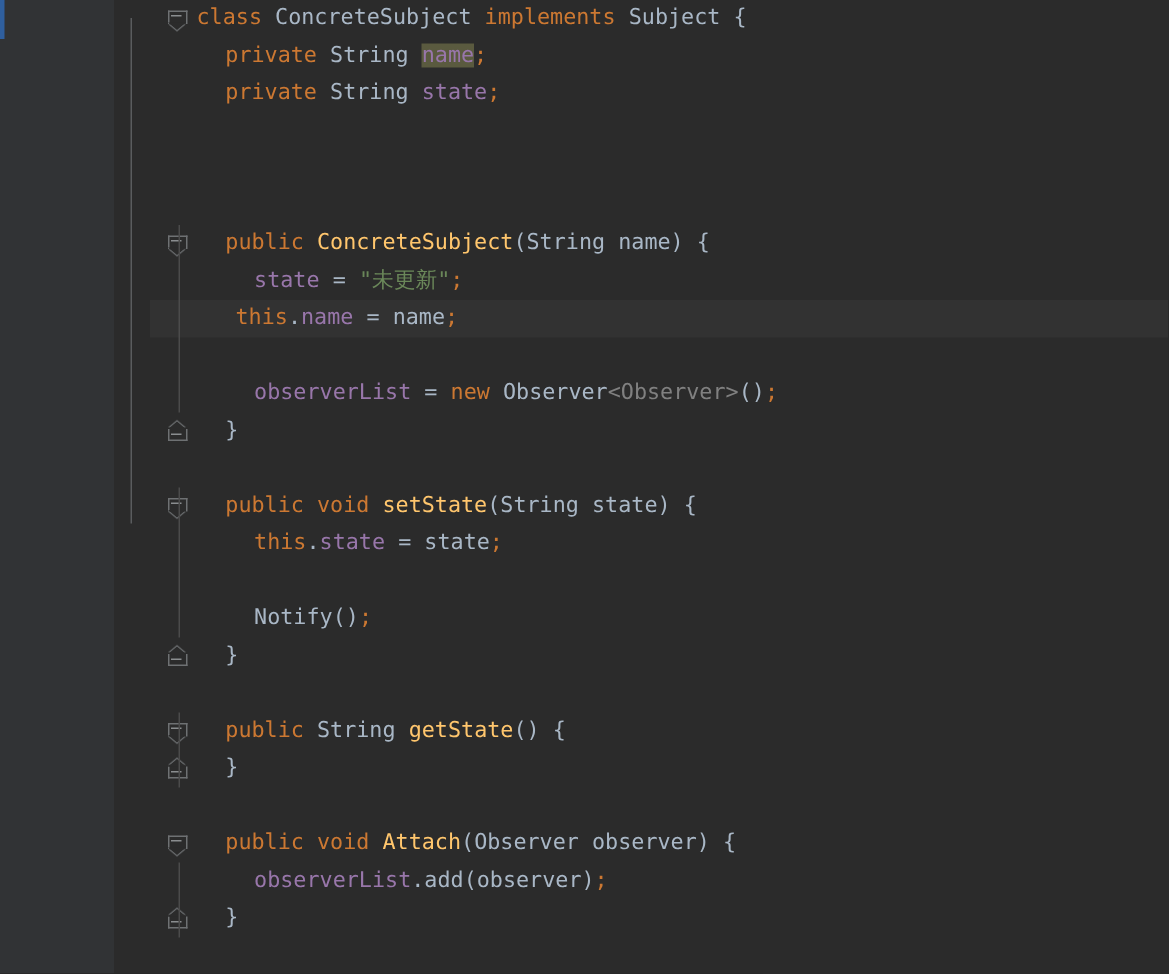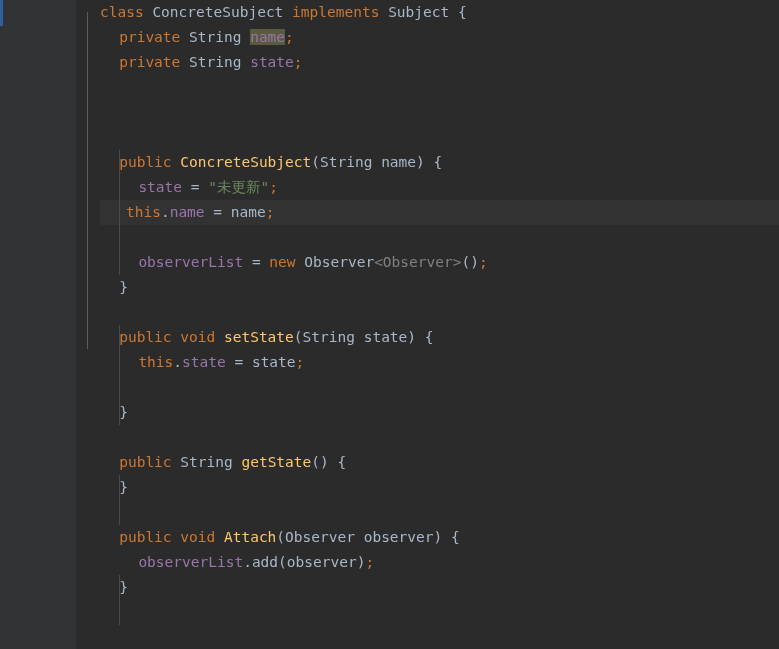--- a/index.html
+++ b/index.html
@@ -46,20 +46,21 @@
     top: 12px;
     bottom: 300px;
     width: 1px;
     background: #5a5c5e;
   }
 
   .lines {
     position: absolute;
     left: 0; top: 0; right: 0;
     z-index: 1;
+    padding-left: 31px;
   }
   .line {
     position: relative;
     height: 25px;
     white-space: pre;
   }
   .line.current .code-row {
     background: #323232;
   }
   .line.current .ln {
@@ -232,20 +233,21 @@
       <div class="line"><div class="code-row"></div><div class="ln">31</div><div class="fold"><span class="shield"></span><span class="bar"></span></div><div class="code" style="left: 119.2px;"><span class="kw">public</span><span class="pln"> </span><span class="mth">ConcreteSubject</span><span class="punc">(</span><span class="type">String</span><span class="pln"> </span><span class="pln">name</span><span class="punc">) {</span></div></div>
       <div class="line"><div class="code-row"></div><div class="ln">32</div><div class="code" style="left: 138.4px;"><span class="fld">state</span><span class="punc"> = </span><span class="str">"未更新"</span><span class="semi">;</span></div></div>
       <div class="line current"><div class="code-row"></div><div class="ln">33</div><div class="code" style="left: 126px;"><span class="kw">this</span><span class="punc">.</span><span class="fld">name</span><span class="punc"> = </span><span class="pln">name</span><span class="semi">;</span></div></div>
       <div class="line"><div class="code-row"></div><div class="ln">34</div><div class="code" style="left: 100px;"></div></div>
       <div class="line"><div class="code-row"></div><div class="ln">35</div><div class="code" style="left: 138.4px;"><span class="fld">observerList</span><span class="punc"> = </span><span class="kw">new</span><span class="pln"> </span><span class="type">Observer</span><span class="dim">&lt;Observer&gt;</span><span class="punc">()</span><span class="semi">;</span></div></div>
       <div class="line"><div class="code-row"></div><div class="ln">36</div><div class="fold up"><span class="shield"></span><span class="bar"></span></div><div class="code" style="left: 119.2px;"><span class="punc">}</span></div></div>
       <div class="line"><div class="code-row"></div><div class="ln">37</div><div class="code" style="left: 100px;"></div></div>
       <div class="line"><div class="code-row"></div><div class="ln">38</div><div class="impl-icon"><span class="dot"></span><span class="arrow"></span></div><div class="fold"><span class="shield"></span><span class="bar"></span></div><div class="code" style="left: 119.2px;"><span class="kw">public</span><span class="pln"> </span><span class="kw">void</span><span class="pln"> </span><span class="mth">setState</span><span class="punc">(</span><span class="type">String</span><span class="pln"> </span><span class="pln">state</span><span class="punc">) {</span></div></div>
       <div class="line"><div class="code-row"></div><div class="ln">39</div><div class="code" style="left: 138.4px;"><span class="kw">this</span><span class="punc">.</span><span class="fld">state</span><span class="punc"> = </span><span class="pln">state</span><span class="semi">;</span></div></div>
       <div class="line"><div class="code-row"></div><div class="ln">40</div><div class="code" style="left: 100px;"></div></div>
+      <div class="line"><div class="code-row"></div><div class="ln">41</div><div class="code" style="left: 138.4px;"><span class="pln">Notify</span><span class="punc">()</span><span class="semi">;</span></div></div>
       <div class="line"><div class="code-row"></div><div class="ln">42</div><div class="fold up"><span class="shield"></span><span class="bar"></span></div><div class="code" style="left: 119.2px;"><span class="punc">}</span></div></div>
       <div class="line"><div class="code-row"></div><div class="ln">43</div><div class="code" style="left: 100px;"></div></div>
       <div class="line"><div class="code-row"></div><div class="ln">44</div><div class="impl-icon"><span class="dot"></span><span class="arrow"></span></div><div class="fold"><span class="shield"></span><span class="bar"></span></div><div class="code" style="left: 119.2px;"><span class="kw">public</span><span class="pln"> </span><span class="type">String</span><span class="pln"> </span><span class="mth">getState</span><span class="punc">() {</span></div></div>
       <div class="line"><div class="code-row"></div><div class="ln">46</div><div class="fold up"><span class="shield"></span><span class="bar"></span></div><div class="code" style="left: 119.2px;"><span class="punc">}</span></div></div>
       <div class="line"><div class="code-row"></div><div class="ln">47</div><div class="code" style="left: 100px;"></div></div>
       <div class="line"><div class="code-row"></div><div class="ln">48</div><div class="impl-icon"><span class="dot"></span><span class="arrow"></span></div><div class="fold"><span class="shield"></span><span class="bar"></span></div><div class="code" style="left: 119.2px;"><span class="kw">public</span><span class="pln"> </span><span class="kw">void</span><span class="pln"> </span><span class="mth">Attach</span><span class="punc">(</span><span class="type">Observer</span><span class="pln"> </span><span class="pln">observer</span><span class="punc">) {</span></div></div>
       <div class="line"><div class="code-row"></div><div class="ln">49</div><div class="code" style="left: 138.4px;"><span class="fld">observerList</span><span class="punc">.</span><span class="pln">add</span><span class="punc">(</span><span class="pln">observer</span><span class="punc">)</span><span class="semi">;</span></div></div>
       <div class="line"><div class="code-row"></div><div class="ln">50</div><div class="fold up"><span class="shield"></span><span class="bar"></span></div><div class="code" style="left: 119.2px;"><span class="punc">}</span></div></div>
     </div>
 

